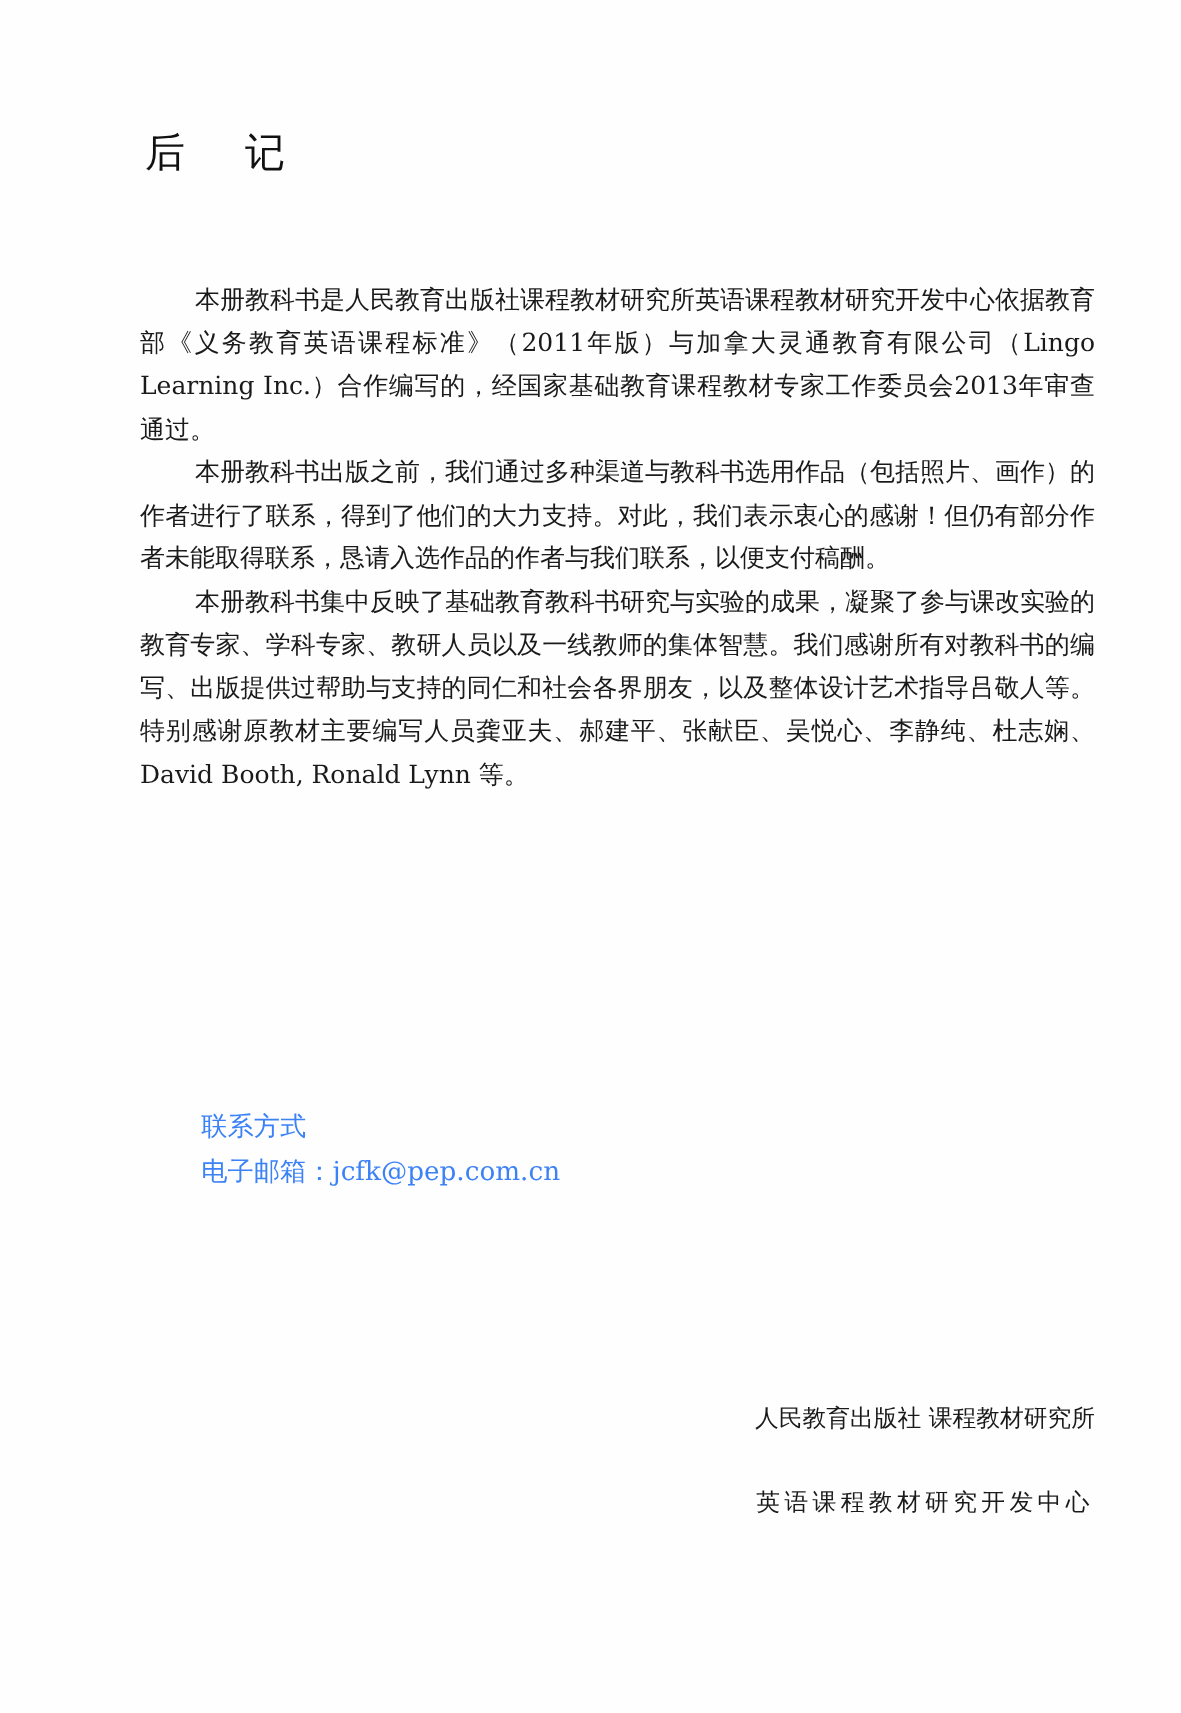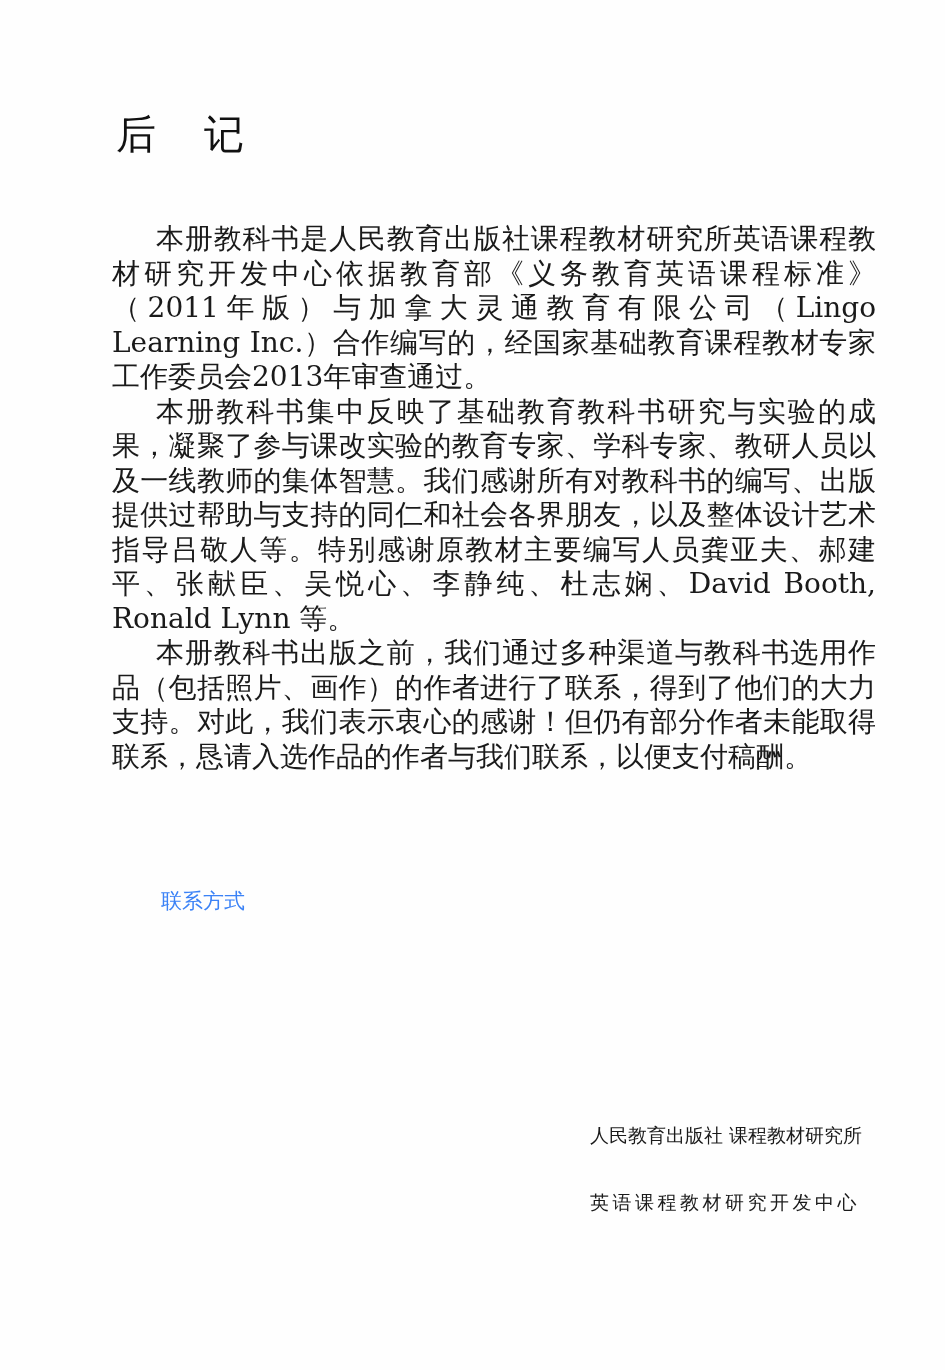--- a/index.html
+++ b/index.html
@@ -17,39 +17,39 @@
     }
     .page {
       position: absolute;
       left: 0; top: 0;
       width: 945px; height: 1370px;
       background: #fefefe;
     }
     .title {
       position: absolute;
       left: 116px;
-      top: 104px;
-      font-size: 40px;
+      top: 92px;
+      font-size: 32px;
       line-height: 60px;
       letter-spacing: 0;
       color: #111;
       font-family: Liberation Sans, sans-serif;
     }
     .title .ch2 {
       margin-left: 48px;
     }
     .body {
       position: absolute;
       left: 112px;
       top: 222px;
       width: 764px;
     }
     .para {
       margin: 0;
-      font-size: 28px;
+      font-size: 20px;
       line-height: 34.5px;
       text-indent: 44px;
       text-align: justify;
       text-justify: inter-character;
       color: #1a1a1a;
     }
     .contact {
       position: absolute;
       left: 161px;
       top: 884px;
@@ -58,43 +58,47 @@
       color: #3b82f6;
     }
     .contact .row { white-space: nowrap; }
     .contact .label-phone-a { display: inline-block; width: 48px; }
     .contact .label-phone-b { display: inline-block; width: 62px; text-align: right; }
     .signature {
       position: absolute;
       left: 590px;
       top: 1118px;
       width: 300px;
+      text-align: center;
       font-size: 19px;
       line-height: 34px;
       color: #1a1a1a;
     }
     .signature .line2 { letter-spacing: 3.5px; margin-top: 33px; }
   </style>
 </head>
 <body>
 
 <div class="page">
 
   <div class="title">
     <span>后</span><span class="ch2">记</span>
   </div>
 
   <div class="body">
     <p class="para">本册教科书是人民教育出版社课程教材研究所英语课程教材研究开发中心依据教育部《义务教育英语课程标准》（2011年版）与加拿大灵通教育有限公司（Lingo Learning Inc.）合作编写的，经国家基础教育课程教材专家工作委员会2013年审查通过。</p>
+    <p class="para">本册教科书出版之前，我们通过多种渠道与教科书选用作品（包括照片、画作）的作者进行了联系，得到了他们的大力支持。对此，我们表示衷心的感谢！但仍有部分作者未能取得联系，恳请入选作品的作者与我们联系，以便支付稿酬。</p>
     <p class="para">本册教科书集中反映了基础教育教科书研究与实验的成果，凝聚了参与课改实验的教育专家、学科专家、教研人员以及一线教师的集体智慧。我们感谢所有对教科书的编写、出版提供过帮助与支持的同仁和社会各界朋友，以及整体设计艺术指导吕敬人等。特别感谢原教材主要编写人员龚亚夫、郝建平、张献臣、吴悦心、李静纯、杜志娴、David Booth, Ronald Lynn 等。</p>
-    <p class="para">本册教科书出版之前，我们通过多种渠道与教科书选用作品（包括照片、画作）的作者进行了联系，得到了他们的大力支持。对此，我们表示衷心的感谢！但仍有部分作者未能取得联系，恳请入选作品的作者与我们联系，以便支付稿酬。</p>
   </div>
 
   <div class="contact">
     <div class="row">联系方式</div>
+    <div class="row">
+      <span>电子邮箱：</span><span>jcfk@pep.com.cn</span>
+    </div>
   </div>
 
   <div class="signature">
     <div>人民教育出版社 课程教材研究所</div>
     <div class="line2">英语课程教材研究开发中心</div>
   </div>
 
 </div>
 
 </body></html>

